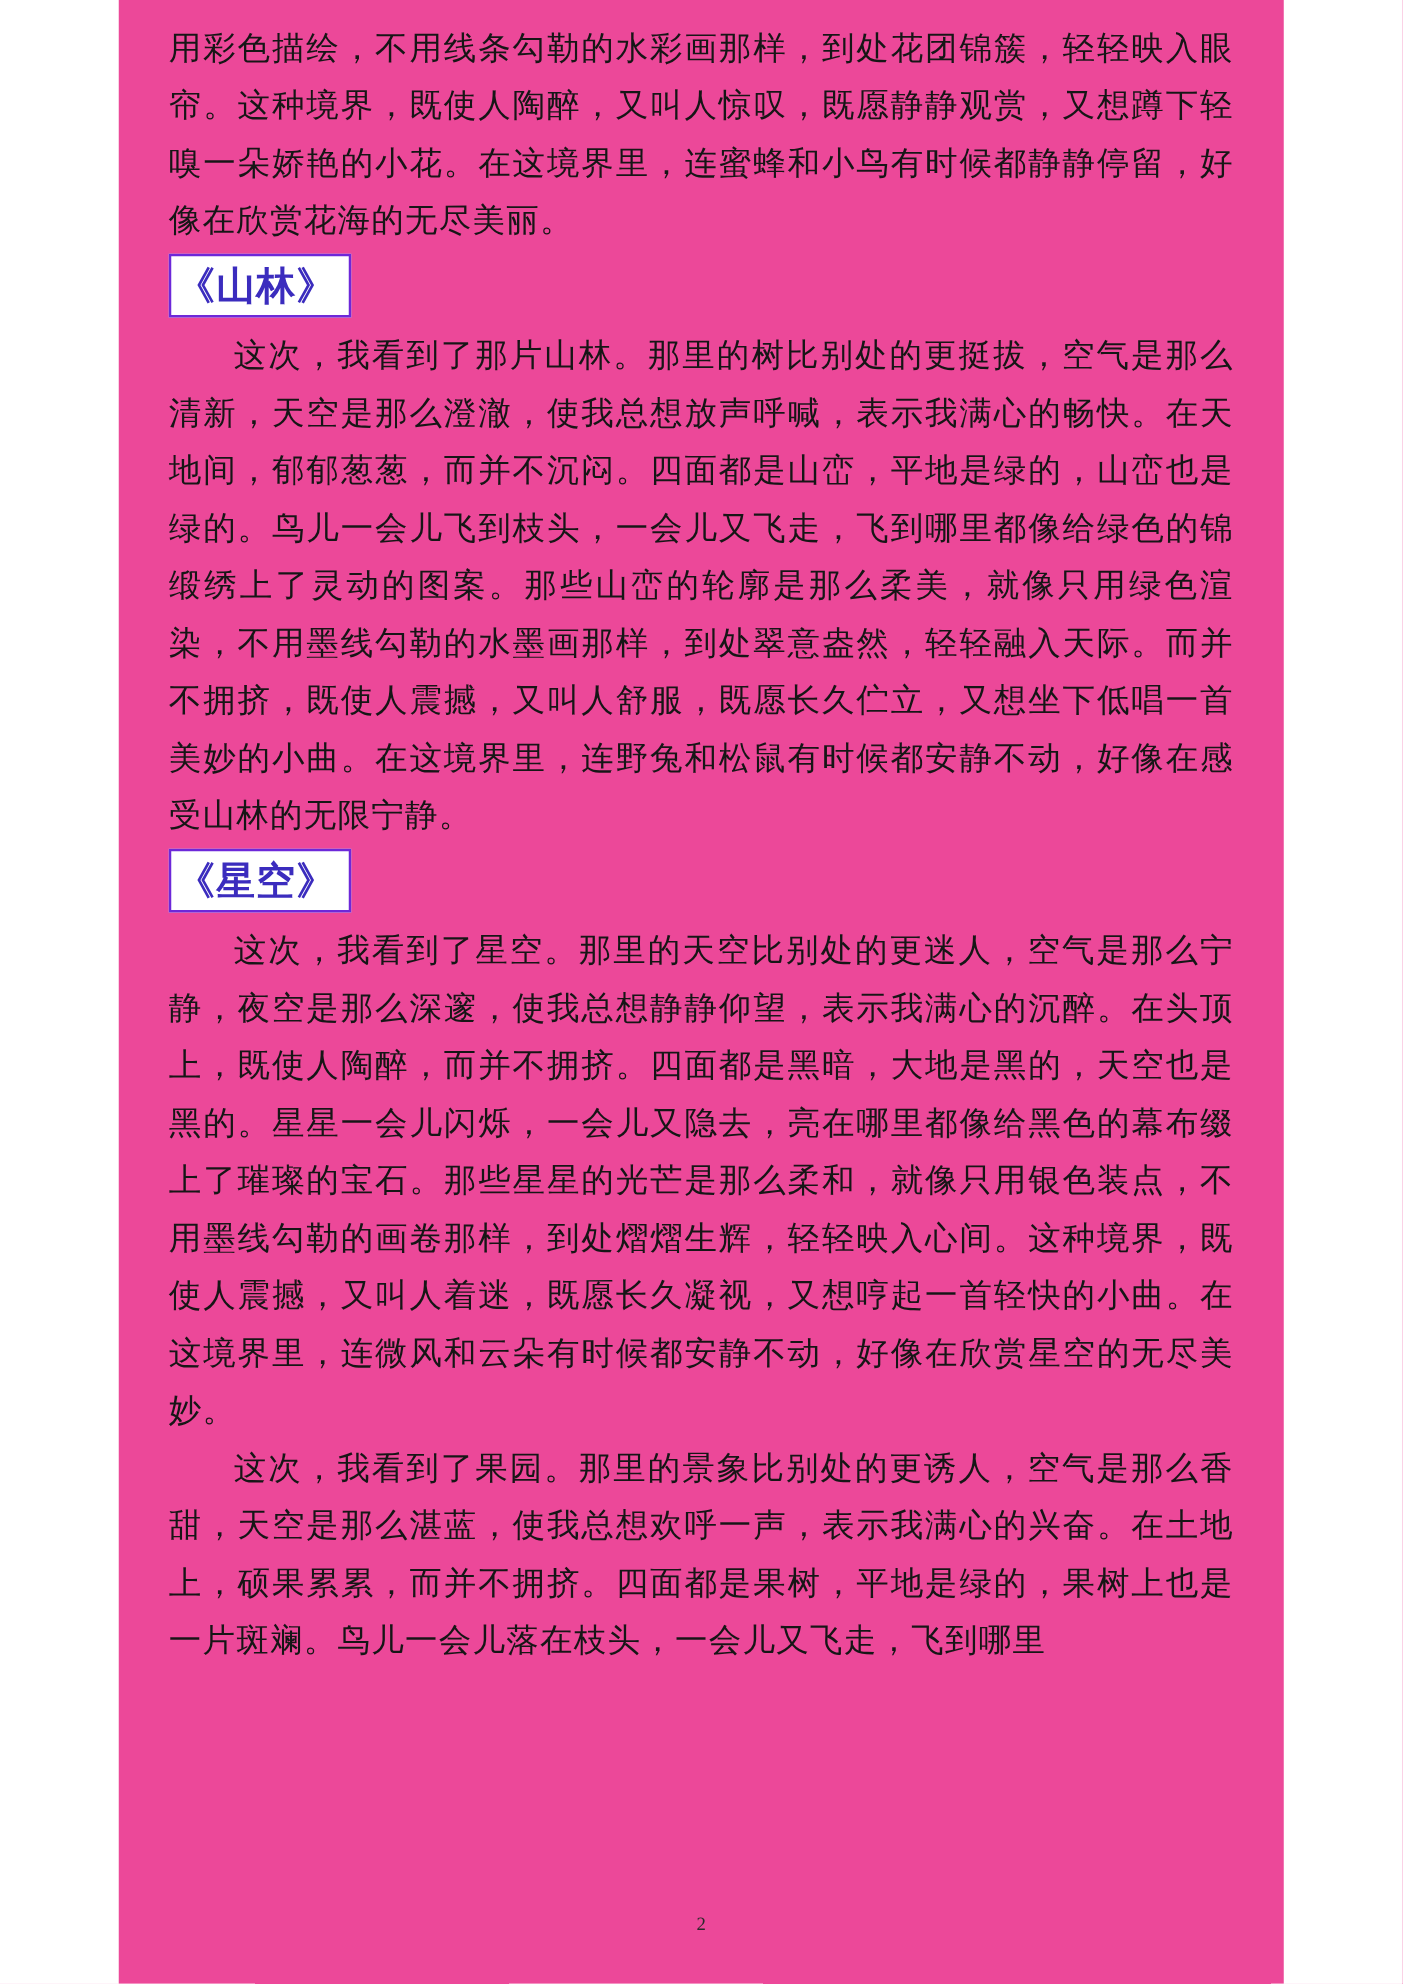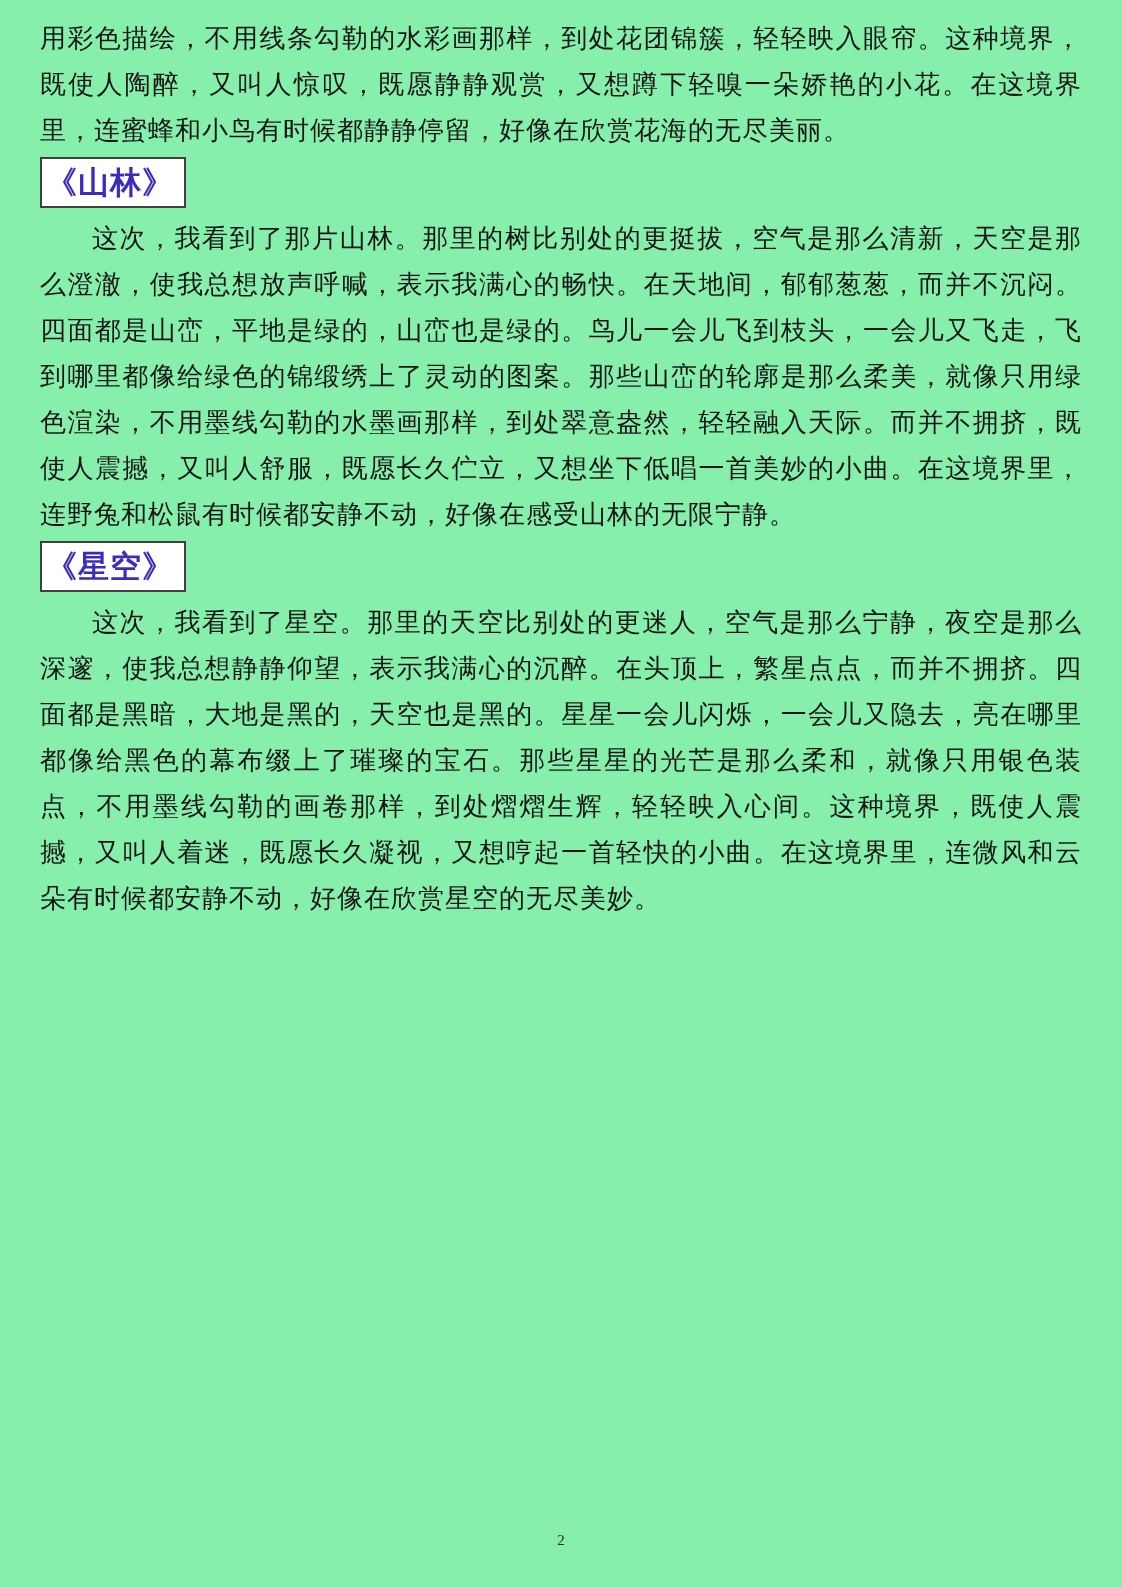--- a/index.html
+++ b/index.html
@@ -2,24 +2,24 @@
 <html><head>
 <meta charset="utf-8">
 <style>
   html, body {
     margin: 0;
     padding: 0;
     background: #ffffff;
   }
   .page {
     position: relative;
-    width: 1122px;
+    width: 932px;
     height: 1587px;
     margin: 0 auto;
-    background: #86efac;
+    background: #ec4899;
     overflow: hidden;
     font-family: "Liberation Serif", "DejaVu Serif", serif;
     color: #161616;
   }
   .content {
     padding: 16px 40px 0 40px;
   }
   p.para {
     margin: 0;
     font-size: 26px;
@@ -30,21 +30,21 @@
     color: #161616;
   }
   p.para.indent {
     text-indent: 2em;
   }
   .heading-row {
     margin: 3px 0 8px 0;
   }
   .heading-box {
     display: inline-block;
-    border: 2px solid #404040;
+    border: 2px solid #6d28d9;
     background: #ffffff;
     padding: 2px 10px 2px 4px;
     font-size: 31px;
     line-height: 43px;
     font-weight: bold;
     color: #3b2cbe;
     letter-spacing: 1px;
   }
   .footer {
     position: absolute;
@@ -67,19 +67,20 @@
 
     <div class="heading-row">
       <span class="heading-box">《山林》</span>
     </div>
     <p class="para indent">这次，我看到了那片山林。那里的树比别处的更挺拔，空气是那么清新，天空是那么澄澈，使我总想放声呼喊，表示我满心的畅快。在天地间，郁郁葱葱，而并不沉闷。四面都是山峦，平地是绿的，山峦也是绿的。鸟儿一会儿飞到枝头，一会儿又飞走，飞到哪里都像给绿色的锦缎绣上了灵动的图案。那些山峦的轮廓是那么柔美，就像只用绿色渲染，不用墨线勾勒的水墨画那样，到处翠意盎然，轻轻融入天际。而并不拥挤，既使人震撼，又叫人舒服，既愿长久伫立，又想坐下低唱一首美妙的小曲。在这境界里，连野兔和松鼠有时候都安静不动，好像在感受山林的无限宁静。</p>
 
 
     <div class="heading-row">
       <span class="heading-box">《星空》</span>
     </div>
-    <p class="para indent">这次，我看到了星空。那里的天空比别处的更迷人，空气是那么宁静，夜空是那么深邃，使我总想静静仰望，表示我满心的沉醉。在头顶上，繁星点点，而并不拥挤。四面都是黑暗，大地是黑的，天空也是黑的。星星一会儿闪烁，一会儿又隐去，亮在哪里都像给黑色的幕布缀上了璀璨的宝石。那些星星的光芒是那么柔和，就像只用银色装点，不用墨线勾勒的画卷那样，到处熠熠生辉，轻轻映入心间。这种境界，既使人震撼，又叫人着迷，既愿长久凝视，又想哼起一首轻快的小曲。在这境界里，连微风和云朵有时候都安静不动，好像在欣赏星空的无尽美妙。</p>
+    <p class="para indent">这次，我看到了星空。那里的天空比别处的更迷人，空气是那么宁静，夜空是那么深邃，使我总想静静仰望，表示我满心的沉醉。在头顶上，既使人陶醉，而并不拥挤。四面都是黑暗，大地是黑的，天空也是黑的。星星一会儿闪烁，一会儿又隐去，亮在哪里都像给黑色的幕布缀上了璀璨的宝石。那些星星的光芒是那么柔和，就像只用银色装点，不用墨线勾勒的画卷那样，到处熠熠生辉，轻轻映入心间。这种境界，既使人震撼，又叫人着迷，既愿长久凝视，又想哼起一首轻快的小曲。在这境界里，连微风和云朵有时候都安静不动，好像在欣赏星空的无尽美妙。</p>
 
+    <p class="para indent">这次，我看到了果园。那里的景象比别处的更诱人，空气是那么香甜，天空是那么湛蓝，使我总想欢呼一声，表示我满心的兴奋。在土地上，硕果累累，而并不拥挤。四面都是果树，平地是绿的，果树上也是一片斑斓。鸟儿一会儿落在枝头，一会儿又飞走，飞到哪里</p>
 
   </div>
 
   <div class="footer">2</div>
 </div>
 
 </body></html>

